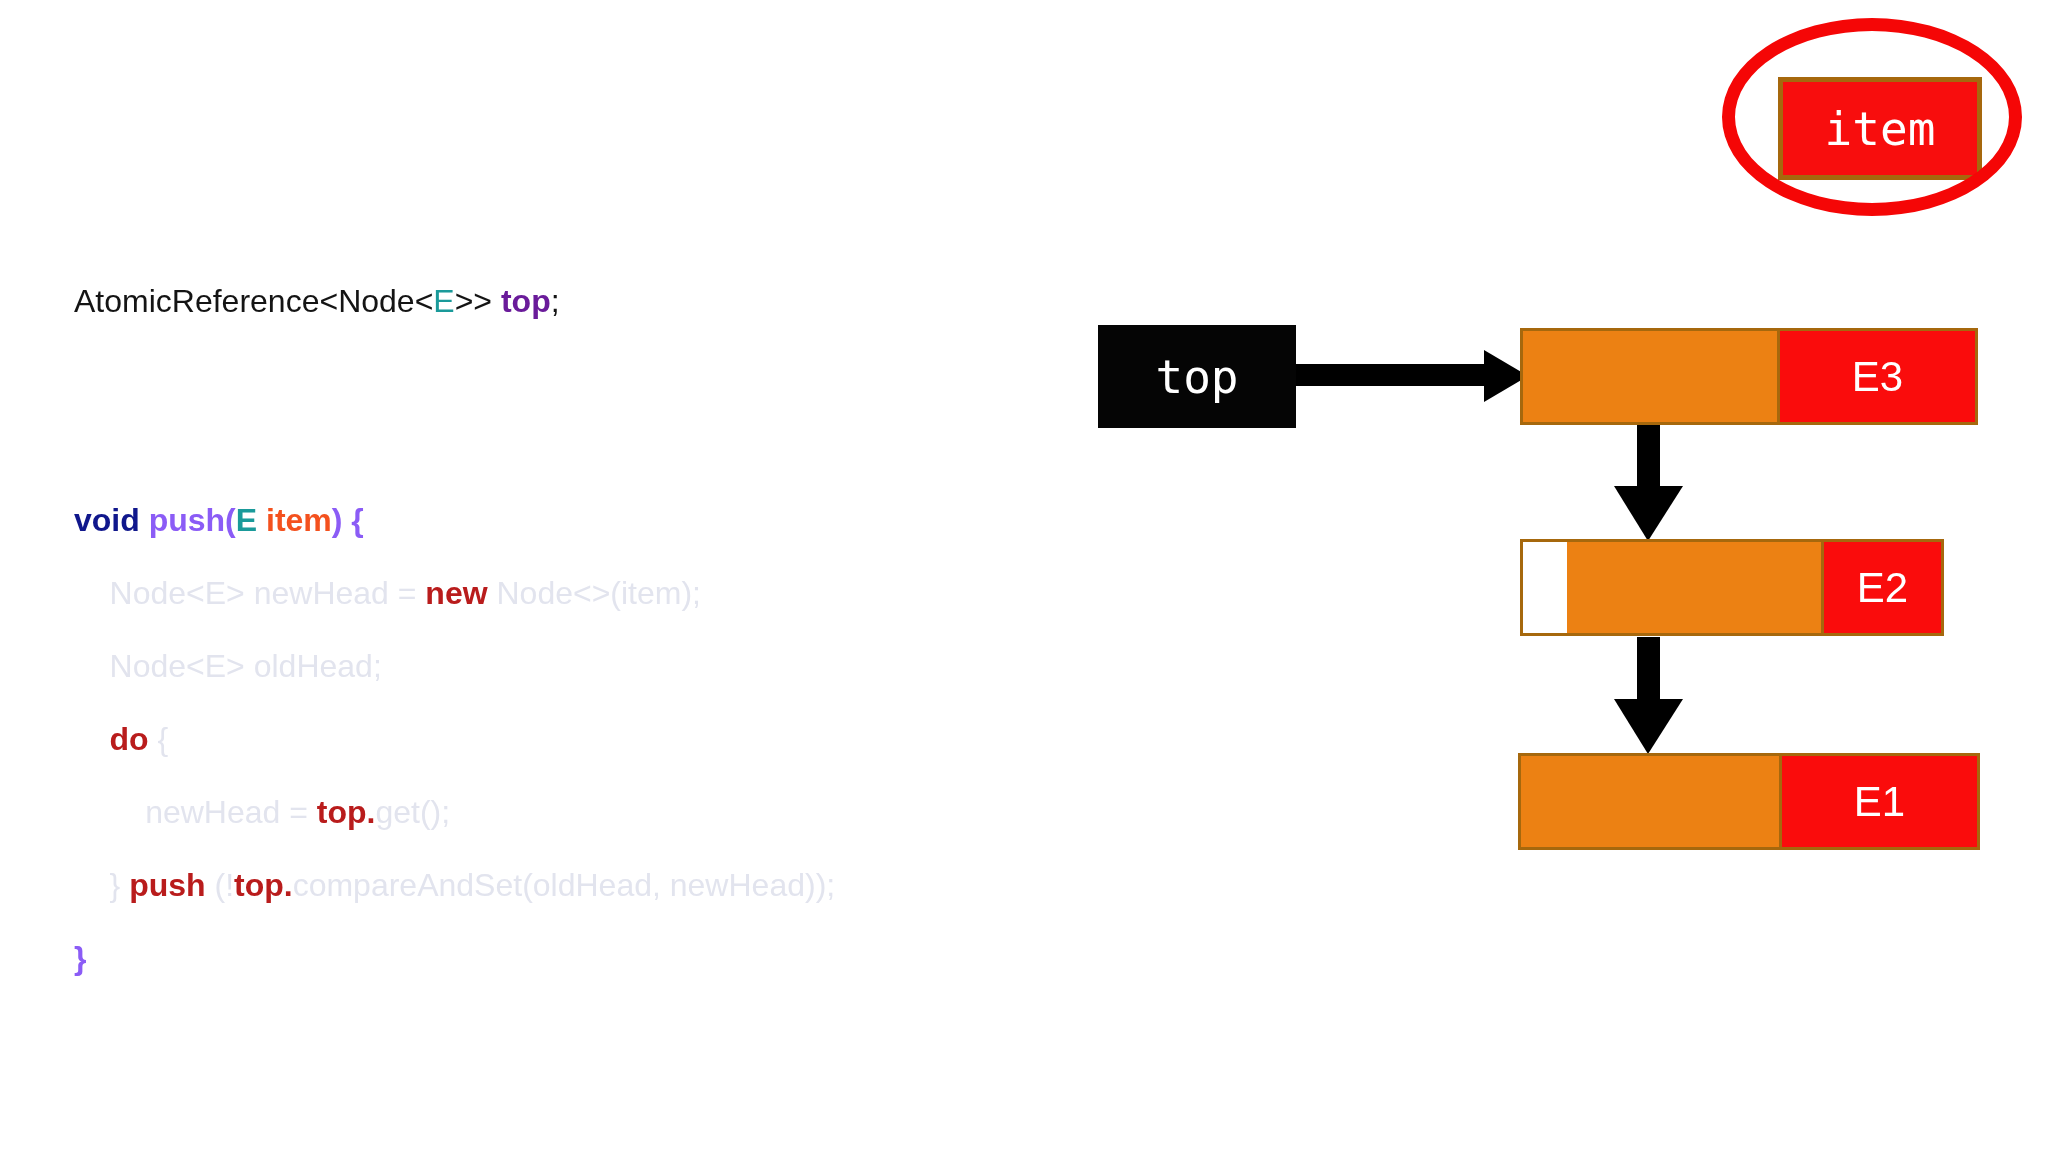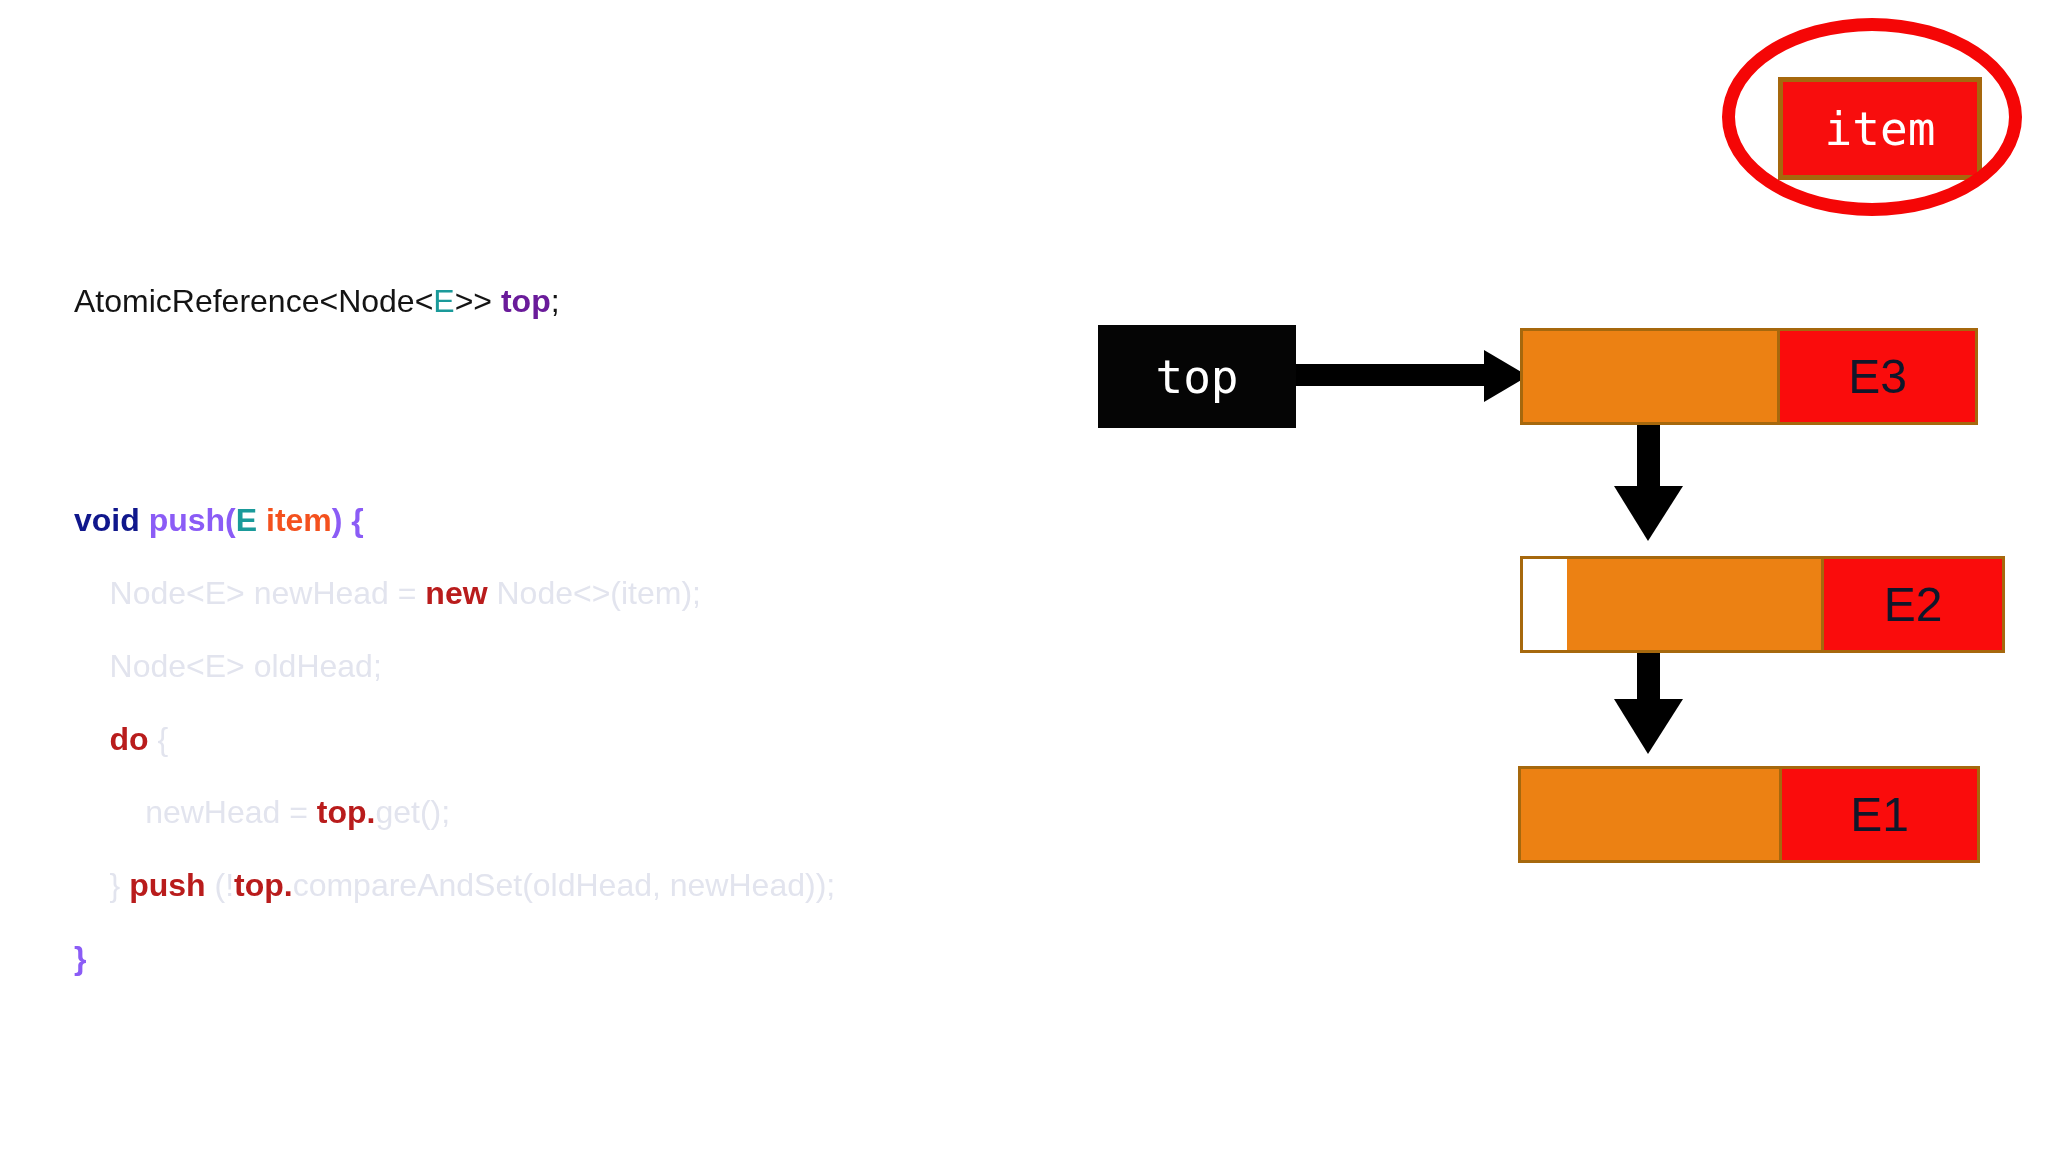--- a/index.html
+++ b/index.html
@@ -94,31 +94,31 @@
   .node .value-cell {
     background: #fa0c0c;
     height: 100%;
     flex: 1 1 auto;
     display: flex;
     align-items: center;
     justify-content: center;
     border-left: 3px solid #a6680d;
   }
   .node .value-cell .label {
-    color: #0f172a;
+    color: #ffffff;
     font-family: "Liberation Sans", sans-serif;
-    font-size: 48px;
+    font-size: 42px;
     line-height: 1;
   }
 
   #node-e3 { left: 1520px; top: 328px; width: 458px; }
   #node-e3 .next-cell { width: 254px; }
-  #node-e2 { left: 1520px; top: 556px; width: 485px; padding-left: 44px; }
+  #node-e2 { left: 1520px; top: 539px; width: 424px; padding-left: 44px; }
   #node-e2 .next-cell { width: 254px; }
-  #node-e1 { left: 1518px; top: 753px; width: 462px; margin-top: 13px; }
+  #node-e1 { left: 1518px; top: 753px; width: 462px; }
   #node-e1 .next-cell { width: 258px; }
 
   
   #item-box {
     position: absolute;
     left: 1778px;
     top: 77px;
     width: 204px;
     height: 103px;
     background: #f80d0d;

